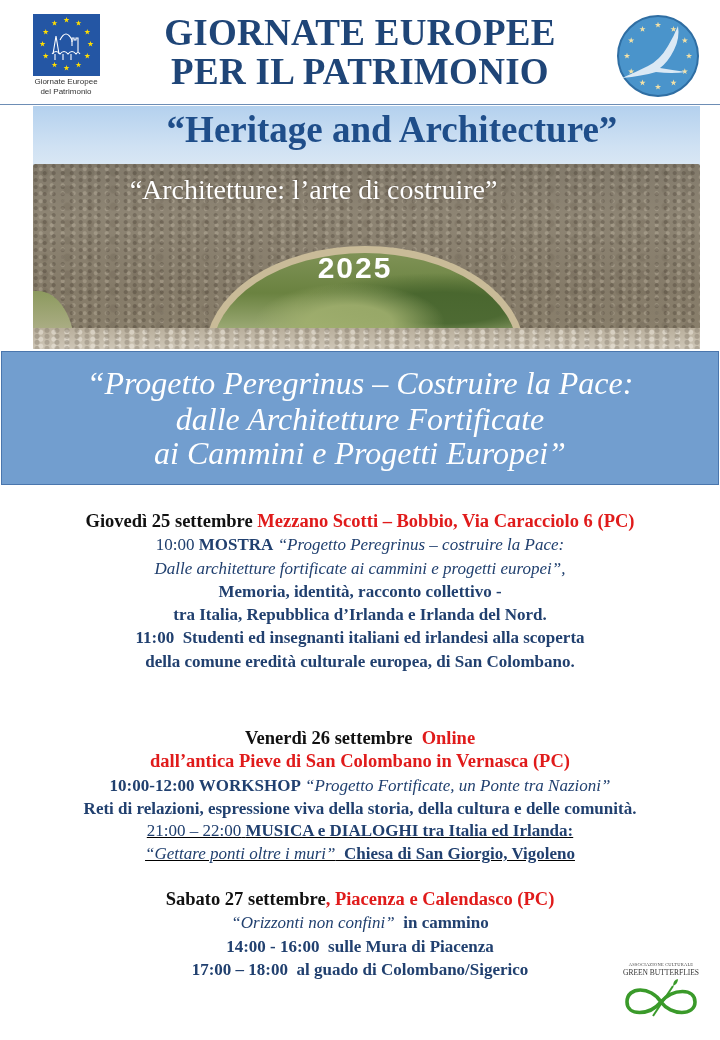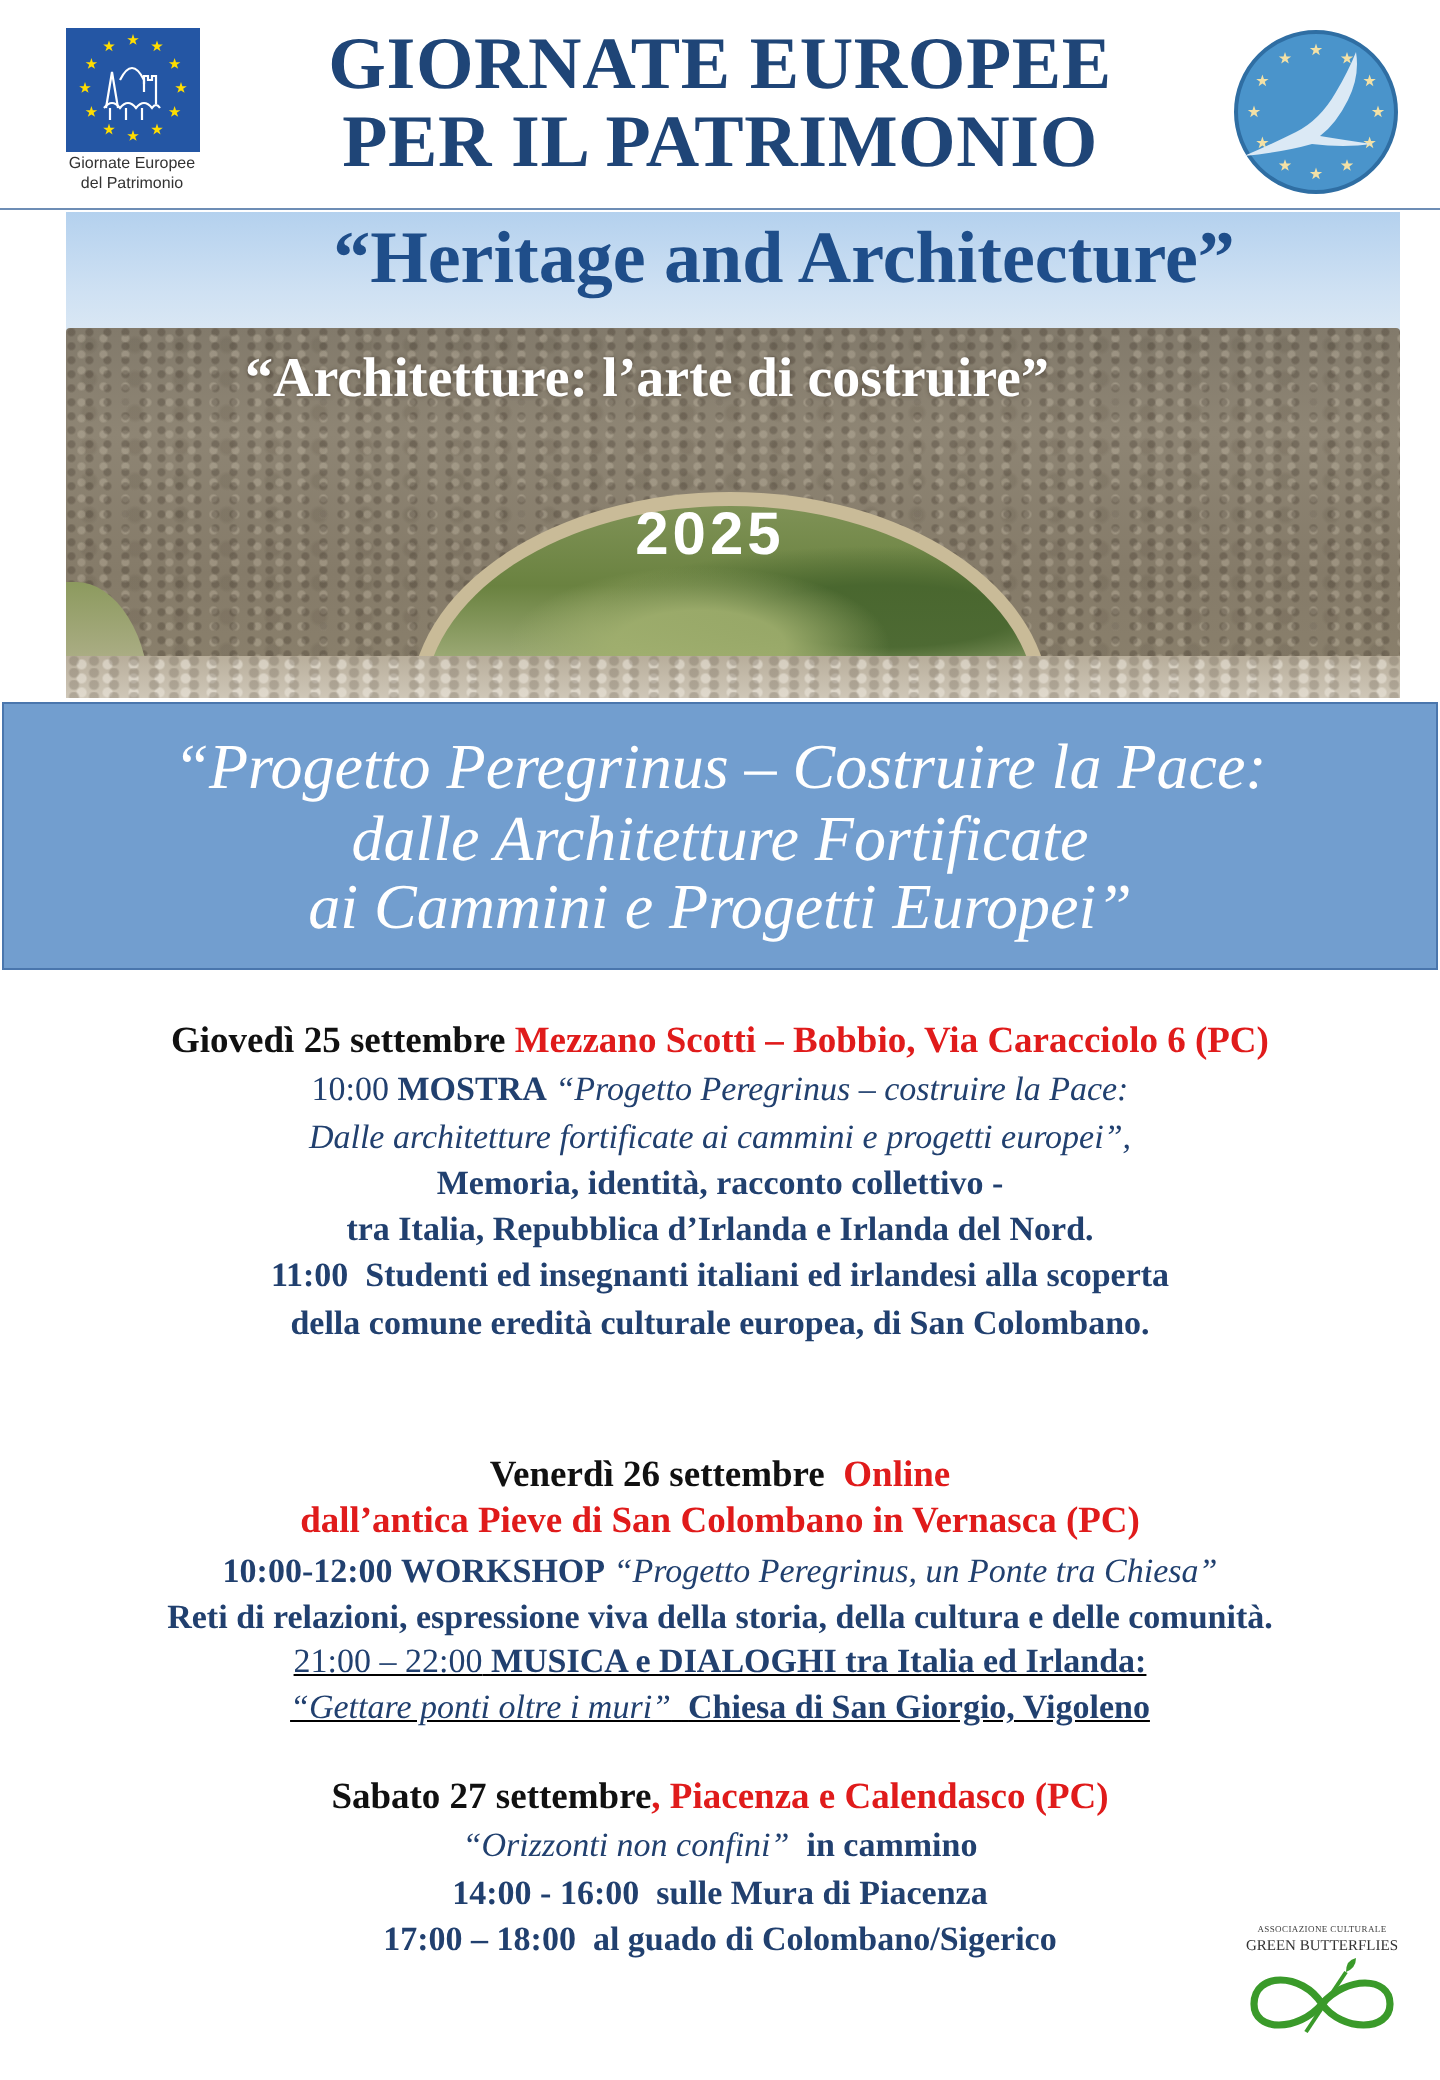--- a/index.html
+++ b/index.html
@@ -39,21 +39,21 @@
                 clip-path:polygon(30% 20%,100% 0,100% 100%,0 100%,0 80%); }
   .streak { position:absolute; left:610px; top:118px; width:70px; height:4px; background:#f2f4f6;
             transform:rotate(-22deg); transform-origin:left center; opacity:.9; }
   .riverbed { position:absolute; left:0; top:222px; width:667px; height:21px;
               background:
                 radial-gradient(circle at 40% 40%, rgba(120,110,95,.35) 0 2px, transparent 3px) 0 0/10px 6px,
                 radial-gradient(circle at 60% 60%, rgba(240,235,225,.5) 0 2px, transparent 3px) 0 0/13px 7px,
                 linear-gradient(180deg,#b8ae9b,#cfc7b8); }
   .hero-en { position:absolute; left:0; top:108px; width:720px; text-align:center; font-weight:bold;
              font-size:37px; line-height:44px; color:#1f4e8a;padding-left:32px; }
-  .hero-it { position:absolute; left:10px; top:172px; width:627px; text-align:center; font-weight:bold;
+  .hero-it { position:absolute; left:0; top:172px; width:627px; text-align:center; font-weight:normal;
              font-size:28px; line-height:36px; color:#ffffff; text-shadow:0 0 2px rgba(60,50,40,.5); }
   .hero-year { position:absolute; left:0; top:250px; width:710px; text-align:center; font-weight:bold;
                font-family:"Liberation Sans","DejaVu Sans",sans-serif; font-size:30px; line-height:36px;
                letter-spacing:2px; color:#ffffff; }
 
   
   .banner { position:absolute; left:1px; top:351px; width:716px; height:132px;
             background:#729ecf; border:1px solid #4a76ad; }
   .banner-line { position:absolute; left:0; width:716px; text-align:center; font-style:italic;
                  font-size:32px; line-height:36px; color:#ffffff; }
@@ -156,21 +156,21 @@
     <div class="line i">Dalle architetture fortificate ai cammini e progetti europei”,</div>
     <div class="line b">Memoria, identità, racconto collettivo -</div>
     <div class="line b">tra Italia, Repubblica d’Irlanda e Irlanda del Nord.</div>
     <div class="line b">11:00  Studenti ed insegnanti italiani ed irlandesi alla scoperta</div>
     <div class="line b">della comune eredità culturale europea, di San Colombano.</div>
   </div>
 
   <div class="section" style="top:699px;margin-top:28px;">
     <div class="line head"><span class="black">Venerdì 26 settembre</span>  <span class="red">Online</span></div>
     <div class="line head red">dall’antica Pieve di San Colombano in Vernasca (PC)</div>
-    <div class="line"><span class="b">10:00-12:00</span> <span class="b">WORKSHOP</span> <span class="i">“Progetto Peregrinus, un Ponte tra Chiesa”</span></div>
+    <div class="line"><span class="b">10:00-12:00</span> <span class="b">WORKSHOP</span> <span class="i">“Progetto Fortificate, un Ponte tra Nazioni”</span></div>
     <div class="line b">Reti di relazioni, espressione viva della storia, della cultura e delle comunità.</div>
   </div>
 
   <div class="section" style="top:819px;text-decoration:underline;">
     <div class="line"><span class="reg">21:00 – 22:00</span> <span class="b">MUSICA e DIALOGHI tra Italia ed Irlanda:</span></div>
     <div class="line"><span class="i">“Gettare ponti oltre i muri”</span>  <span class="b">Chiesa di San Giorgio, Vigoleno</span></div>
   </div>
 
   <div class="section" style="top:888px;">
     <div class="line head"><span class="black">Sabato 27 settembre</span><span class="red">, Piacenza e Calendasco (PC)</span></div>

